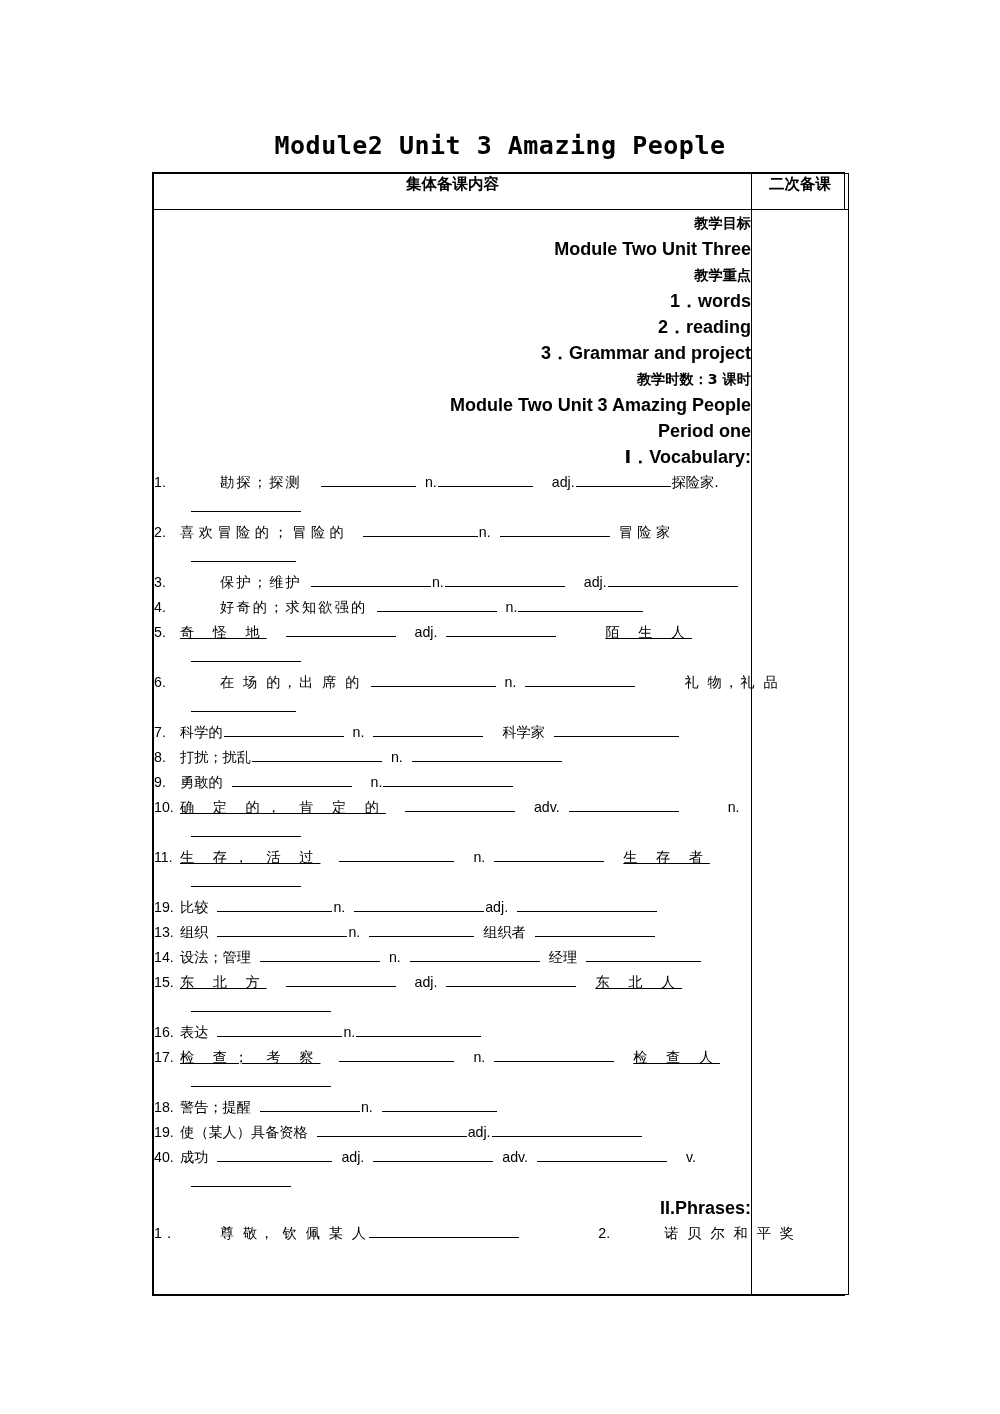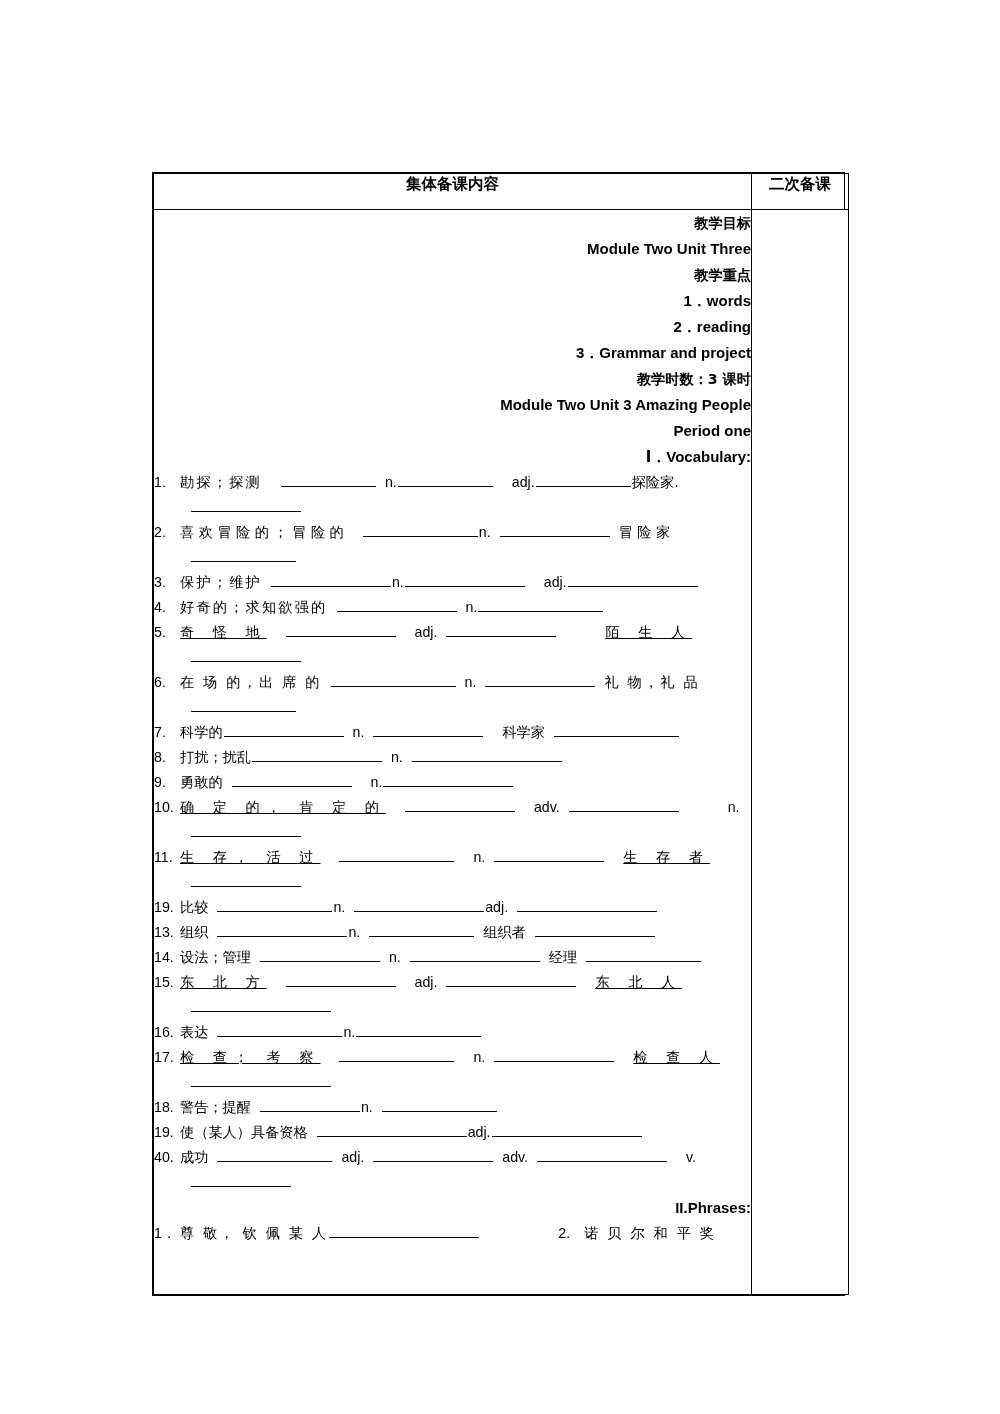--- a/index.html
+++ b/index.html
@@ -84,21 +84,21 @@
     font-size: 14.2px;
     line-height: 26px;
     min-height: 26px;
     text-align: right;
   }
   .bold { font-weight: bold; }
   .cn { font-family: "DejaVu Sans", "Liberation Sans", sans-serif; }
   .en-b {
     font-family: "Liberation Sans", "DejaVu Sans", sans-serif;
     font-weight: bold;
-    font-size: 15px;
+    font-size: 18px;
   }
 
   .ind1 { padding-left: 58px; }
   .ind2 { padding-left: 112px; }
   .ind3 { padding-left: 230px; }
 
   
   .item {
     display: flex;
     align-items: baseline;
@@ -116,21 +116,21 @@
     flex: 1 1 auto;
     display: block;
     white-space: nowrap;
     overflow: visible;
   }
   .wrapline {
     padding-left: 36px;
     line-height: 25px;
     min-height: 25px;
   }
-  .sp2 { letter-spacing: 2.2px; }
+  .sp2 { letter-spacing: 2.2px; margin-left: 40px; }
   .sp3 { letter-spacing: 7px; text-decoration: underline; }
 
   
   .blank {
     display: inline-block;
     border-bottom: 1.3px solid #000;
     height: 0.82em;
     vertical-align: baseline;
     margin: 0 1px;
   }
@@ -149,20 +149,21 @@
   .gaplg { display: inline-block; width: 30px; }
   .gapxl { display: inline-block; width: 48px; }
 
   .tag { font-size: 14.2px; }
 </style>
 </head>
 <body>
 
 <div class="page">
 
+  <div class="doc-title">Module2 Unit 3 Amazing People</div>
 
   <div class="sheet">
     <table>
       <tbody>
           <tr>
         <td class="col-main hdr-cell">集体备课内容</td>
         <td class="col-side hdr-cell">二次备课</td>
       </tr>
       <tr>
         <td class="col-main body-cell">

